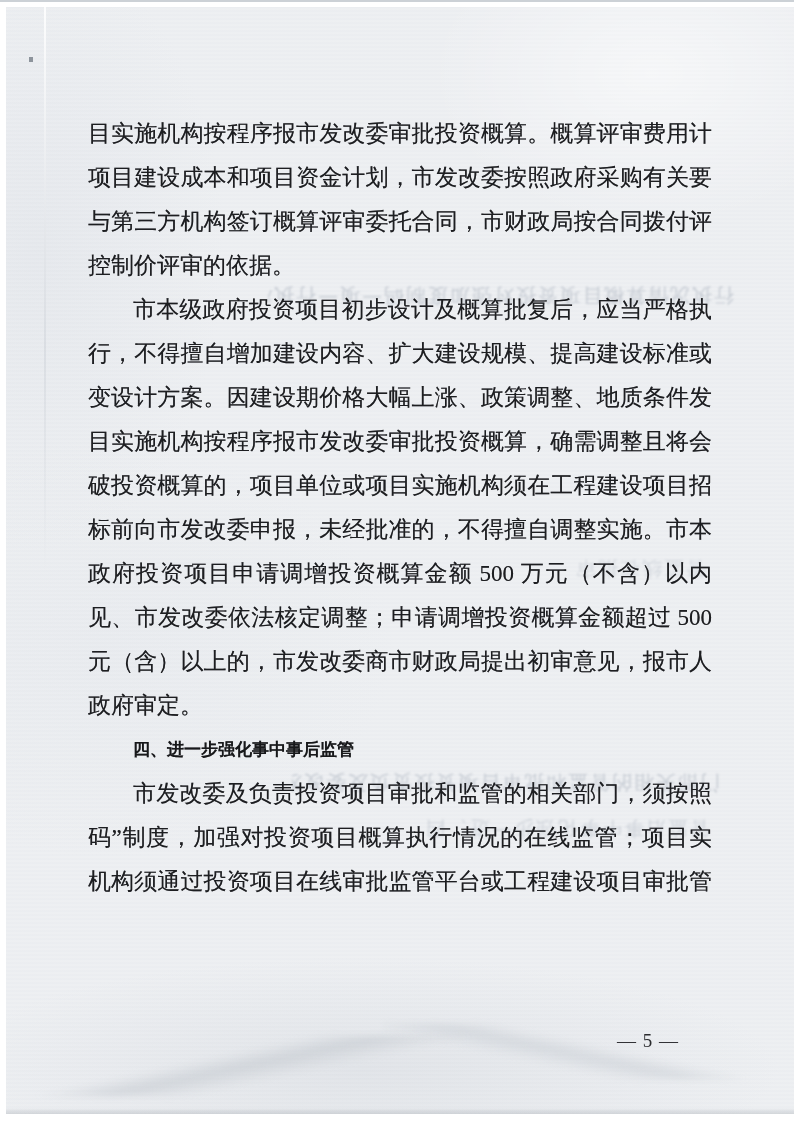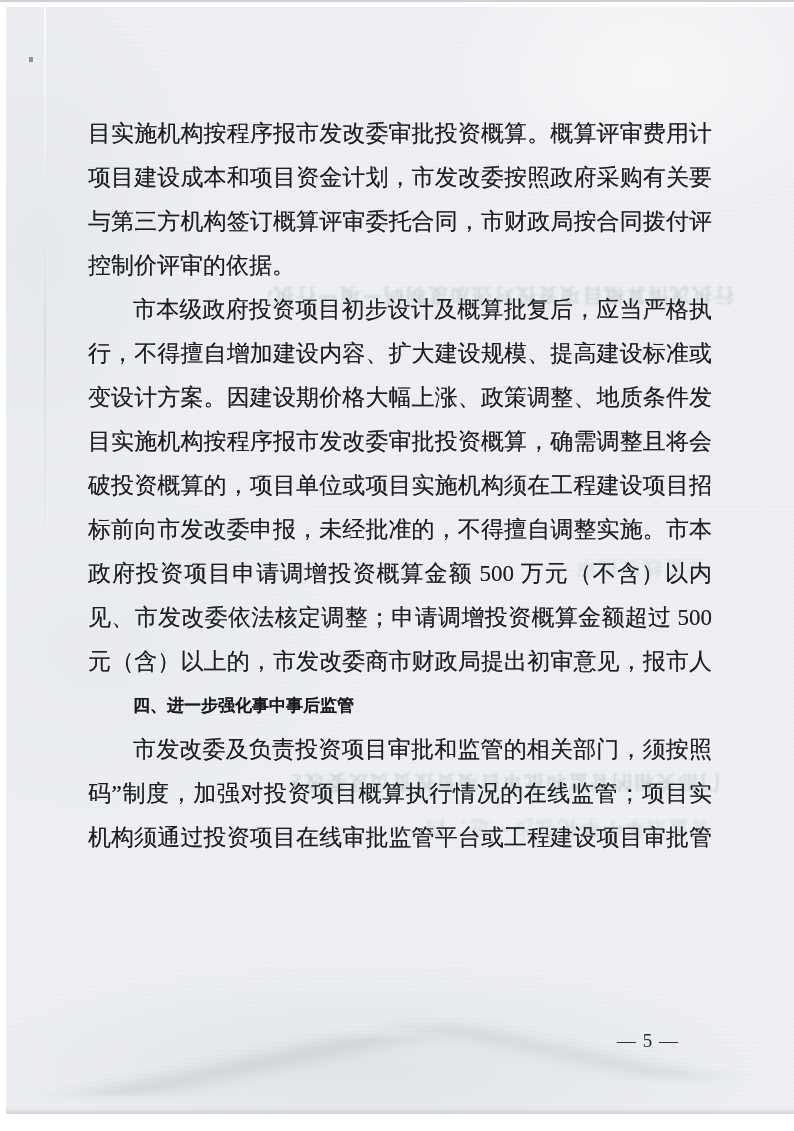--- a/index.html
+++ b/index.html
@@ -148,19 +148,20 @@
     <div class="line">控制价评审的依据。</div>
     <div class="line j ind">市本级政府投资项目初步设计及概算批复后，应当严格执</div>
     <div class="line j">行，不得擅自增加建设内容、扩大建设规模、提高建设标准或改</div>
     <div class="line j">变设计方案。因建设期价格大幅上涨、政策调整、地质条件发生</div>
     <div class="line j">目实施机构按程序报市发改委审批投资概算，确需调整且将会突</div>
     <div class="line j">破投资概算的，项目单位或项目实施机构须在工程建设项目招投</div>
     <div class="line j">标前向市发改委申报，未经批准的，不得擅自调整实施。市本级</div>
     <div class="line j">政府投资项目申请调增投资概算金额 500 万元（不含）以内的，</div>
     <div class="line j">见、市发改委依法核定调整；申请调增投资概算金额超过 500 万</div>
     <div class="line j">元（含）以上的，市发改委商市财政局提出初审意见，报市人民</div>
+    <div class="line">政府审定。</div>
     <div class="line ind hd">四、进一步强化事中事后监管</div>
     <div class="line j ind">市发改委及负责投资项目审批和监管的相关部门，须按照国</div>
     <div class="line j">码”制度，加强对投资项目概算执行情况的在线监管；项目实施</div>
     <div class="line j">机构须通过投资项目在线审批监管平台或工程建设项目审批管</div>
   </div>
 
 <div class="page-num">— 5 —</div>
 
 </body></html>

